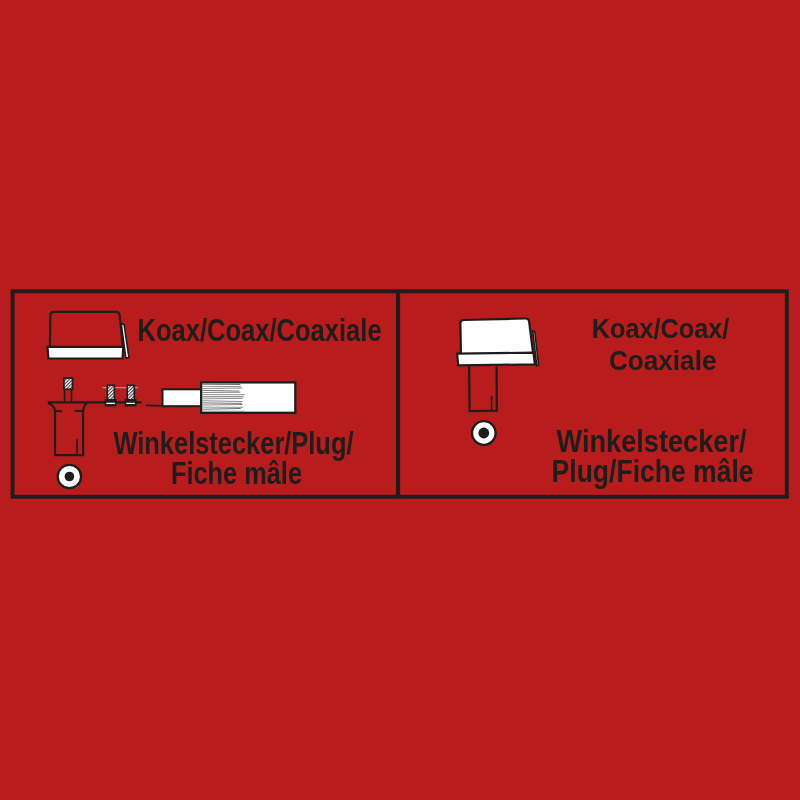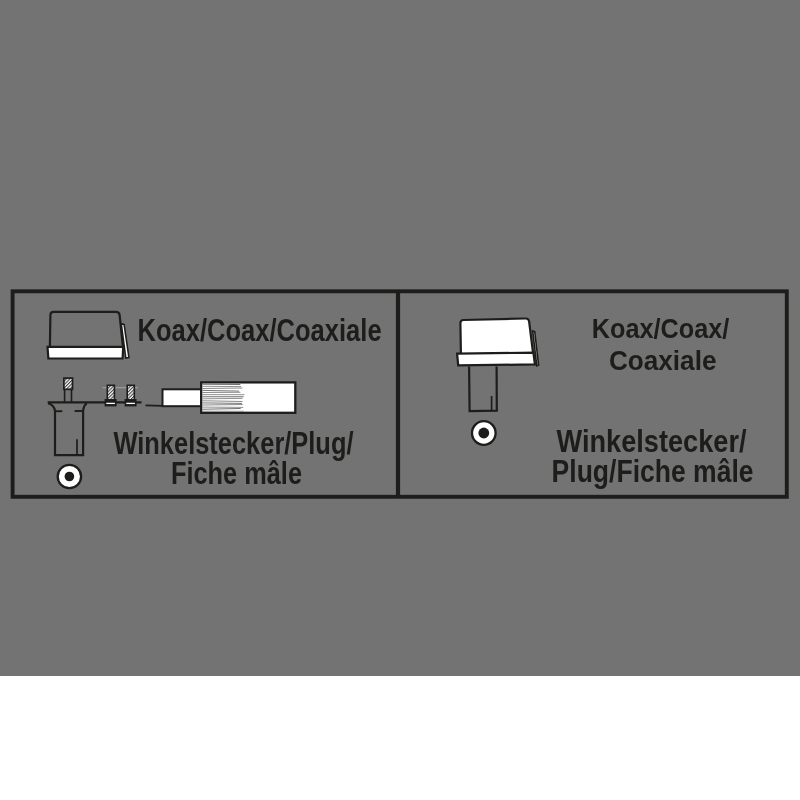--- a/index.html
+++ b/index.html
@@ -1,16 +1,16 @@
 <!DOCTYPE html>
 <html><head>
 <meta charset="utf-8">
 <style>
   html,body{margin:0;padding:0;background:#ffffff;}
-  #page{position:relative;width:800px;height:676px;background:#737373;overflow:hidden;filter:blur(0.4px);}
+  #page{position:relative;width:800px;height:800px;background:#b91c1c;overflow:hidden;filter:blur(0.4px);}
   svg{position:absolute;left:0;top:0;}
   text{font-family:"Liberation Sans",sans-serif;font-weight:bold;fill:#1d1d1b;}
 </style>
 </head>
 <body>
 <div id="page">
 <svg width="800" height="800" viewBox="0 0 800 800">
   <defs>
     <pattern id="hatch1" width="2.4" height="2.4" patternTransform="rotate(45)" patternUnits="userSpaceOnUse">
       <rect width="2.4" height="2.4" fill="#fdfdfd"></rect>

